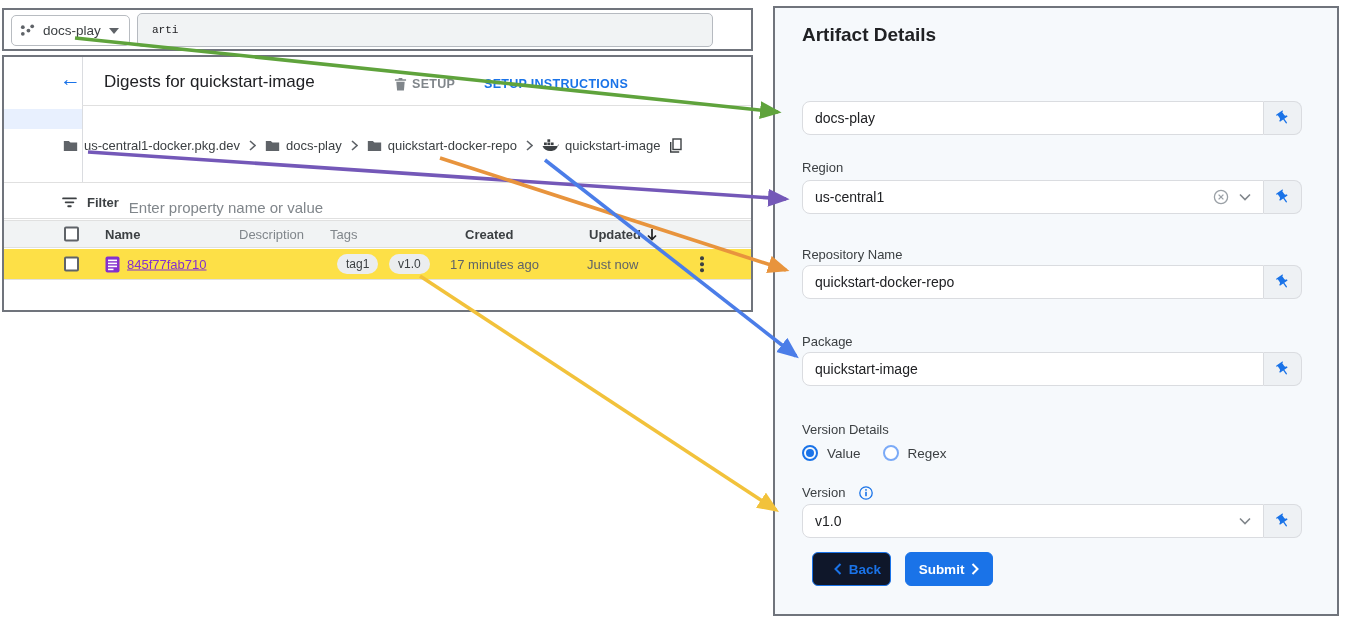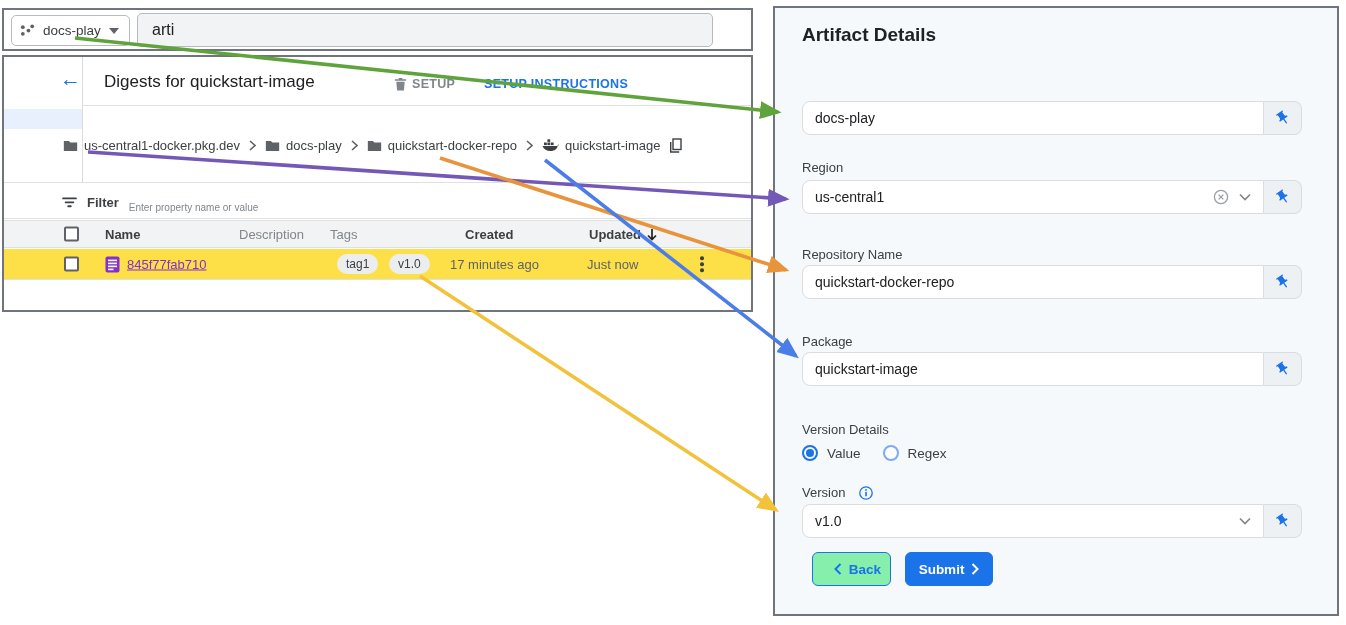--- a/index.html
+++ b/index.html
@@ -11,43 +11,43 @@
   .topbar { position:absolute; left:2px; top:8px; width:751px; height:43px;
     background:#fff; border:2px solid #70747c; }
   .proj-btn { position:absolute; left:7px; top:5px; height:31px; padding:0 10px 0 8px;
     border:1px solid #b8bcc1; border-radius:5px; background:#fff;
     display:flex; align-items:center; gap:8px; cursor:pointer; }
   .proj-btn .lbl { font-size:13.5px; color:#3c4043; }
   .caret { width:0; height:0; border-left:5px solid transparent;
     border-right:5px solid transparent; border-top:6px solid #5f6368; }
   .searchbox { position:absolute; left:133px; top:3px; width:576px; height:34px;
     background:#f1f3f4; border:1px solid #b6bac0; border-radius:5px;
-    font-size:16px; color:#202124; padding:0 0 0 14px;
-    font-family:Liberation Sans, sans-serif; }
+    font-size:11px; color:#202124; padding:0 0 0 14px;
+    font-family:Liberation Mono, monospace; }
 
   
   .console { position:absolute; left:2px; top:55px; width:751px; height:257px;
     background:#fff; border:2px solid #70747c; }
   .rail-line { position:absolute; left:78px; top:0; width:1px; height:125px; background:#dadce0; }
   .rail-sel { position:absolute; left:0; top:52px; width:78px; height:20px; background:#e8f0fe; }
   .backarrow { position:absolute; left:56px; top:10px; font-size:21px; color:#1a73e8; cursor:pointer; }
   .page-title { position:absolute; left:100px; top:15px; font-size:17px; color:#202124; }
   .hdr-action { position:absolute; top:20px; display:flex; align-items:center; gap:5px;
     font-size:12.5px; font-weight:bold; letter-spacing:.3px; cursor:pointer; }
   .act-delete { left:390px; color:#80868b; }
   .act-setup { left:480px; color:#1a73e8; }
   .divider { position:absolute; height:1px; background:#e0e0e0; }
   .crumbs { position:absolute; left:59px; top:75px; height:26px;
     display:flex; align-items:center; gap:9px; font-size:13px; color:#3c4043; }
   .crumb-item { display:flex; align-items:center; gap:6px; cursor:pointer;text-align:right; }
   .filter-row { position:absolute; left:58px; top:129px; height:32px;
     display:flex; align-items:center; gap:10px; }
   .filter-lbl { font-size:13px; font-weight:bold; color:#3c4043; }
   .filter-input { border:none; outline:none; background:transparent; width:420px;
-    font-size:10px; color:#202124; font-family:"Liberation Sans", sans-serif;margin-top:11px; }
+    font-size:15px; color:#202124; font-family:"Liberation Sans", sans-serif;margin-top:11px; }
   .filter-input::placeholder { color:#80868b; }
   .thead { position:absolute; left:0; top:163px; width:100%; height:28px;
     background:#f1f3f4; border-top:1px solid #e0e0e0; border-bottom:1px solid #e0e0e0; }
   .trow { position:absolute; left:0; top:192px; width:100%; height:30px; background:#fde047; }
   .cell { position:absolute; top:50%; transform:translateY(-50%); font-size:13px; }
   .chk { position:absolute; left:60px; top:50%; transform:translateY(-50%);
     width:15px; height:15px; border:2px solid #5f6368; border-radius:2px; background:#fff; cursor:pointer; }
   .h-strong { color:#3c4043; font-weight:bold; }
   .h-dim { color:#80868b; }
   .val-dim { color:#5f6368; }
@@ -76,21 +76,21 @@
   .radio-row { position:absolute; left:27px; display:flex; align-items:center; gap:22px; }
   .radio { display:flex; align-items:center; gap:9px; font-size:13.5px; color:#3c4043; cursor:pointer; }
   .rdot { width:16px; height:16px; border-radius:50%; position:relative; }
   .rdot.on { border:2px solid #1a73e8; }
   .rdot.on::after { content:""; position:absolute; left:2px; top:2px; width:8px; height:8px;
     border-radius:50%; background:#1a73e8; }
   .rdot.off { border:2px solid #7baaf7; background:#fff; }
   .btn { position:absolute; top:544px; height:34px; border-radius:6px;
     display:flex; align-items:center; justify-content:center; gap:7px;
     font-size:13.5px; font-weight:bold; cursor:pointer; }
-  .btn-back { left:37px; width:79px; background:#86efac; border:1.5px solid #1a73e8; color:#1a73e8;padding-left:12px; }
+  .btn-back { left:37px; width:79px; background:#0f172a; border:1.5px solid #1a73e8; color:#1a73e8;padding-left:12px; }
   .btn-submit { left:130px; width:88px; background:#1a73e8; border:1.5px solid #1a73e8; color:#fff; }
 
   .arrows { position:absolute; left:0; top:0; width:1346px; height:625px;
     pointer-events:none; z-index:50; }
   svg.ic { display:block; }
 </style>
 </head>
 <body>
 
 <div class="stage">

